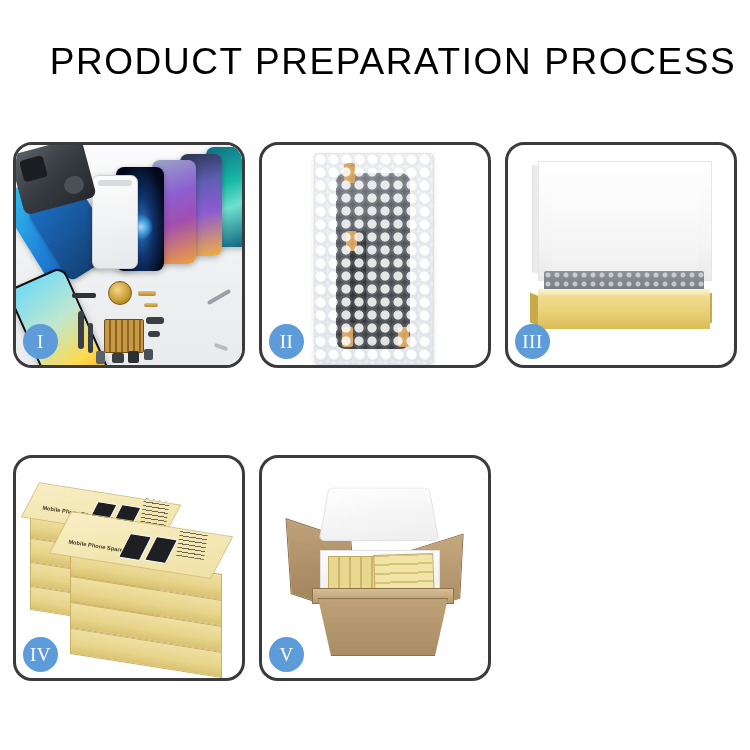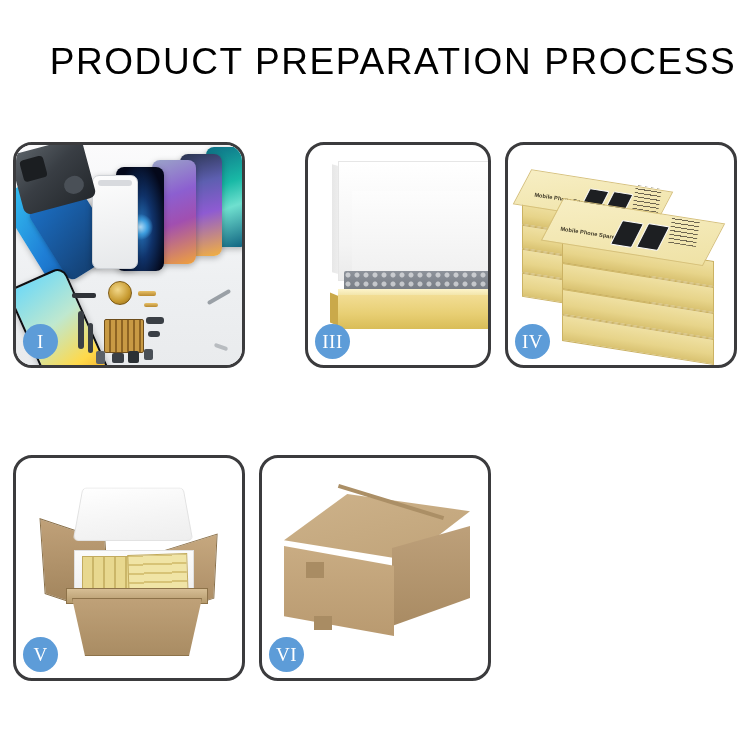--- a/index.html
+++ b/index.html
@@ -201,21 +201,21 @@
     position:absolute; width:11px; height:20px; background:#d2a05a; border-radius:2px;
   }
   .p2 .bub-overlay{
     position:absolute; left:52px; top:8px; width:118px; height:210px;
     background: radial-gradient(circle at 6px 6px, rgba(255,255,255,.85) 0 4.2px, rgba(255,255,255,.12) 5px 6.5px, rgba(0,0,0,0) 7.5px) 0 0/13px 13px;
     border-radius:4px;
     pointer-events:none;
   }
 
   
-  .p3 { background:#ffffff;margin-left:46px; }
+  .p3 { background:#ffffff; }
   .p3 .lid {
     position:absolute; left:30px; top:16px; width:172px; height:118px;
     background: linear-gradient(180deg,#ffffff 0%,#f4f4f4 70%,#eaeaea 100%);
     border:1px solid #e6e6e6;
   }
   .p3 .lid-left{
     position:absolute; left:24px; top:22px; width:20px; height:108px;
     background:linear-gradient(90deg,#e7e7e7,#fafafa);
     transform: skewY(16deg);
   }
@@ -391,20 +391,32 @@
       <div class="part" style="left:80px;top:206px;width:9px;height:13px;background:#5b6168;border-radius:2px;"></div>
       <div class="part" style="left:96px;top:208px;width:12px;height:10px;background:#3a3f45;"></div>
       <div class="part" style="left:112px;top:206px;width:11px;height:12px;background:#2b3034;border-radius:2px;"></div>
       <div class="part" style="left:128px;top:204px;width:9px;height:11px;background:#4a5057;"></div>
       <div class="part" style="left:190px;top:150px;width:26px;height:4px;background:#9aa0a6;transform:rotate(-30deg);"></div>
       <div class="part" style="left:198px;top:200px;width:14px;height:4px;background:#b8bcc0;transform:rotate(20deg);"></div>
     </div>
     <div class="badge">I</div>
   </div>
 
+  <div class="panel p2">
+    <div class="panel-art">
+      <div class="bubble-bag"></div>
+      <div class="inner-part"></div>
+      <div class="ctab" style="left:82px;top:18px;"></div>
+      <div class="ctab" style="left:84px;top:86px;"></div>
+      <div class="ctab" style="left:80px;top:182px;"></div>
+      <div class="ctab" style="left:136px;top:182px;"></div>
+      <div class="bub-overlay"></div>
+    </div>
+    <div class="badge">II</div>
+  </div>
 
   <div class="panel p3">
     <div class="panel-art">
       <div class="lid-left"></div>
       <div class="lid-right"></div>
       <div class="lid"></div>
       <div class="foam"></div>
       <div class="grey-wrap"></div>
       <div class="box-side-l"></div>
       <div class="box-side-r"></div>
@@ -449,25 +461,14 @@
       <div class="v-foam-lid"></div>
       <div class="v-foam-box"></div>
       <div class="v-inner"></div>
       <div class="v-inner2"></div>
       <div class="v-rim"></div>
       <div class="v-body"></div>
     </div>
     <div class="badge">V</div>
   </div>
 
-  <div class="panel p6">
-    <div class="panel-art">
-      <div class="c-top"></div>
-      <div class="c-top-seam"></div>
-      <div class="c-side"></div>
-      <div class="c-front"></div>
-      <div class="c-tape1"></div>
-      <div class="c-tape2"></div>
-    </div>
-    <div class="badge">VI</div>
-  </div>
 
 </div>
 
 </body></html>

